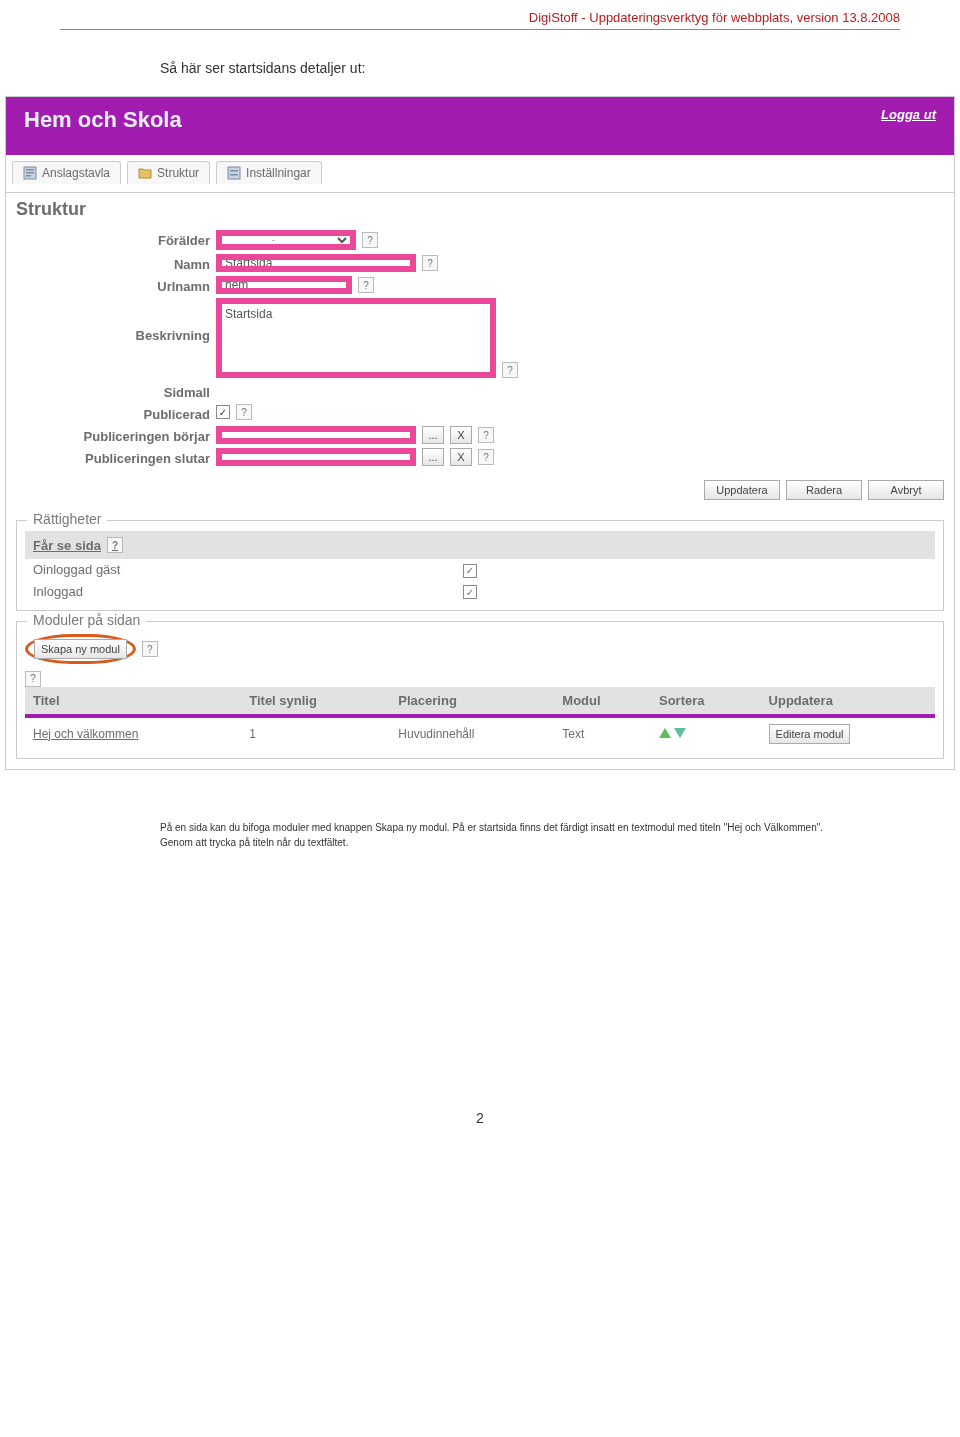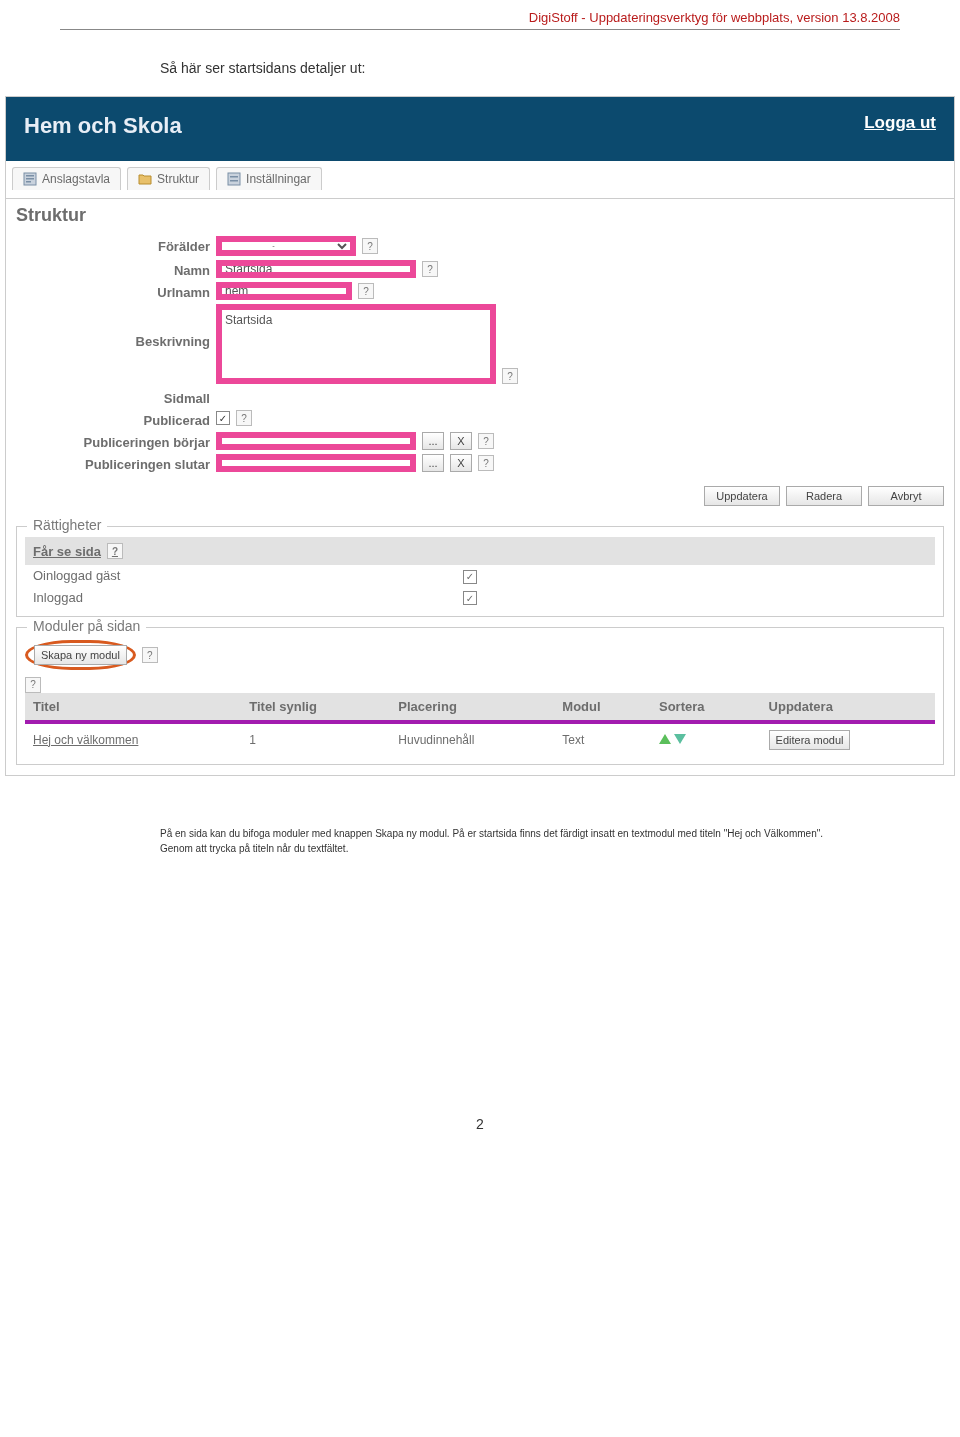--- a/index.html
+++ b/index.html
@@ -26,37 +26,38 @@
     margin: 0 60px 20px 160px;
     font-size: 14px;
     color: #333;
   }
   .app {
     border: 1px solid #ccc;
     margin: 0 5px;
     background: #fff;
   }
   .banner {
-    background: #0c4a6e;
+    background: #a21caf;
     color: #fff;
-    padding: 16px 18px 22px 18px;
+    padding: 10px 18px 22px 18px;
     display: flex;
     justify-content: space-between;
     align-items: flex-start;
   }
   .banner-title {
     font-size: 22px;
     font-weight: bold;
     color: #e8eef6;
   }
   .logout {
-    font-size: 17px;
+    font-size: 13px;
     font-weight: bold;
     text-decoration: underline;
     color: #fff;
+    font-style: italic;
   }
   .tabs {
     display: flex;
     border-bottom: 1px solid #ccc;
     padding: 6px 6px 8px 6px;
     gap: 6px;
     background: #fff;
   }
   .tab {
     display: flex;

